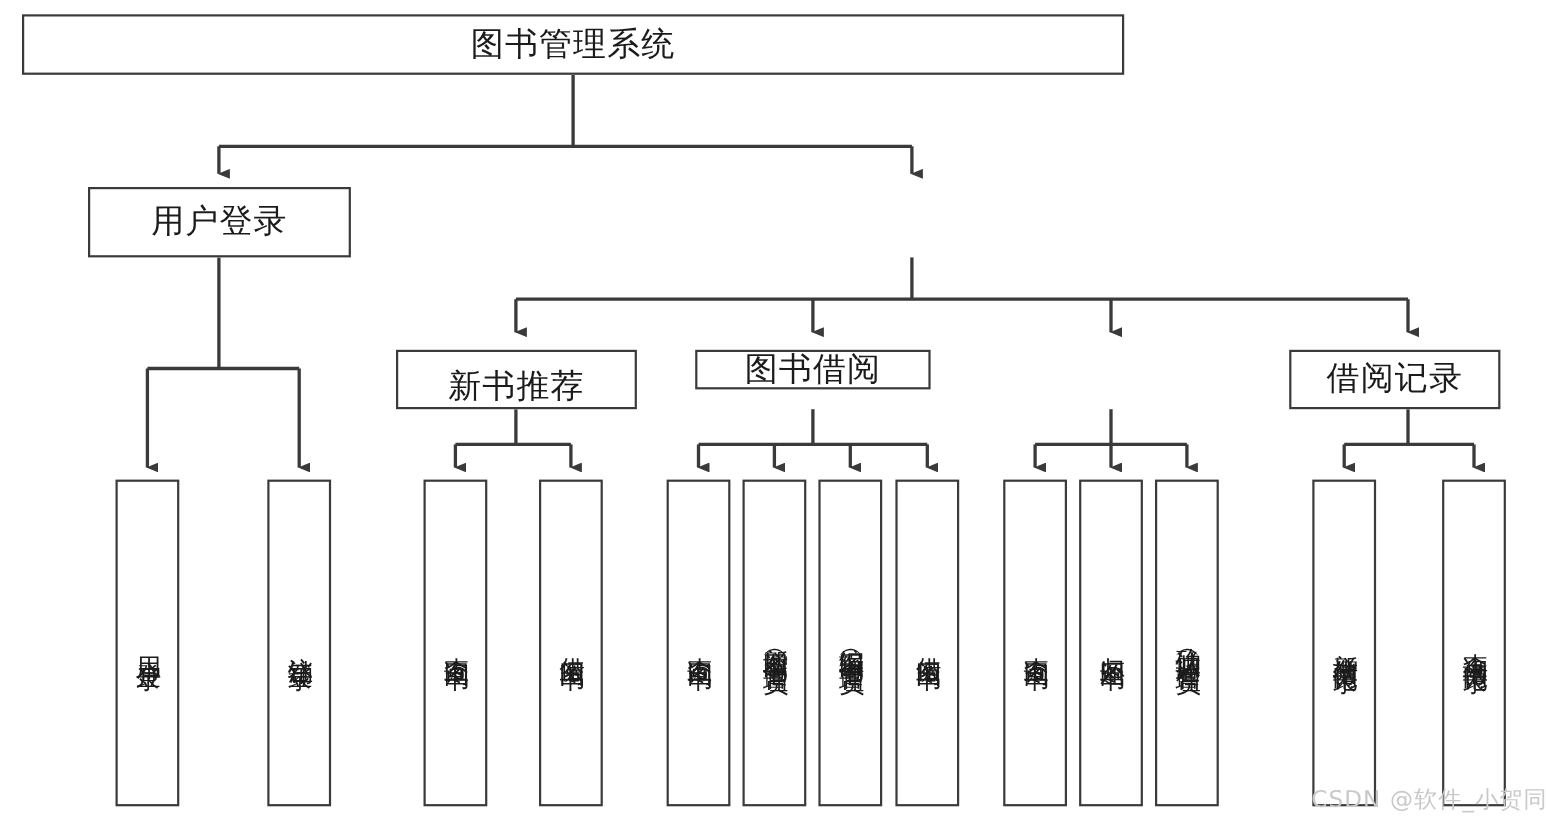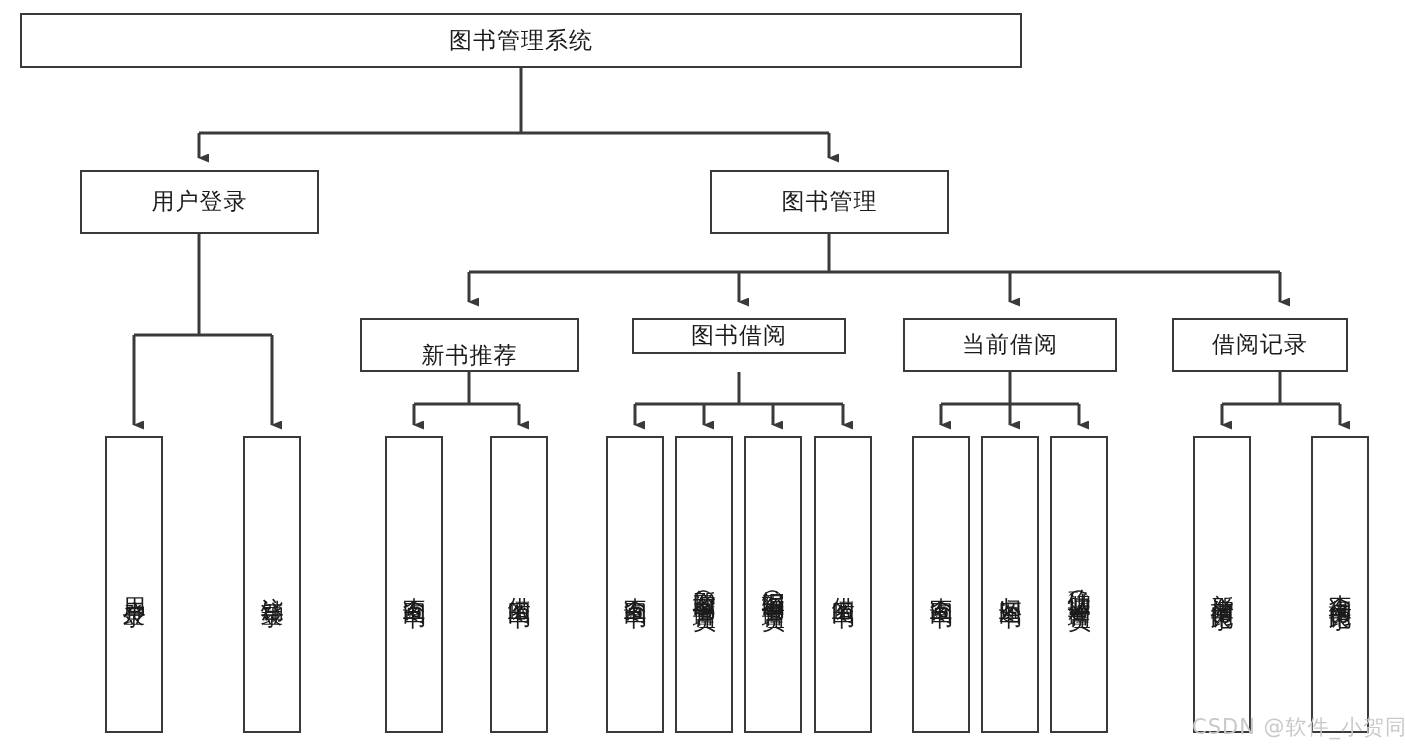--- a/index.html
+++ b/index.html
@@ -30,21 +30,21 @@
     box-sizing: border-box;
     border: 2px solid #3a3a3a;
     background: #ffffff;
     display: flex;
     align-items: center;
     justify-content: center;
     text-align: center;
     color: #1b1b1b;
   }
   .node.horiz {
-    font-size: 23px;
+    font-size: 30px;
     line-height: 1.2;
     letter-spacing: 1px;
   }
   .node.vert {
     writing-mode: vertical-rl;
     text-orientation: upright;
     font-size: 23px;
     line-height: 1.45;
     letter-spacing: 3px;
     align-items: center;
@@ -121,34 +121,28 @@
     </g>
   </svg>
 
   <div class="node horiz" style="left:20px; top:13px; width:1002px; height:55px;">
     <span class="label">图书管理系统</span>
   </div>
 
   <div class="node horiz" style="left:80px; top:170px; width:239px; height:64px;">
     <span class="label">用户登录</span>
   </div>
-  <div class="node horiz" style="left:710px; top:170px; width:239px; height:64px;">
-    <span class="label">图书管理</span>
-  </div>
 
   <div class="node horiz" style="left:360px; top:318px; width:219px; height:54px;align-items:flex-end;">
     <span class="label">新书推荐</span>
   </div>
   <div class="node horiz" style="left:632px; top:318px; width:214px; height:36px;">
     <span class="label">图书借阅</span>
   </div>
-  <div class="node horiz" style="left:903px; top:318px; width:214px; height:54px;">
-    <span class="label">当前借阅</span>
-  </div>
-  <div class="node horiz" style="left:1172px; top:318px; width:176px; height:54px;">
+  <div class="node horiz" style="left:1172px; top:318px; width:192px; height:54px;">
     <span class="label">借阅记录</span>
   </div>
 
   <div class="node vert" style="left:105px; top:436px; width:58px; height:297px;">
     <span class="label">用户登录</span>
   </div>
   <div class="node vert" style="left:243px; top:436px; width:58px; height:297px;">
     <span class="label">注销登录</span>
   </div>
 

